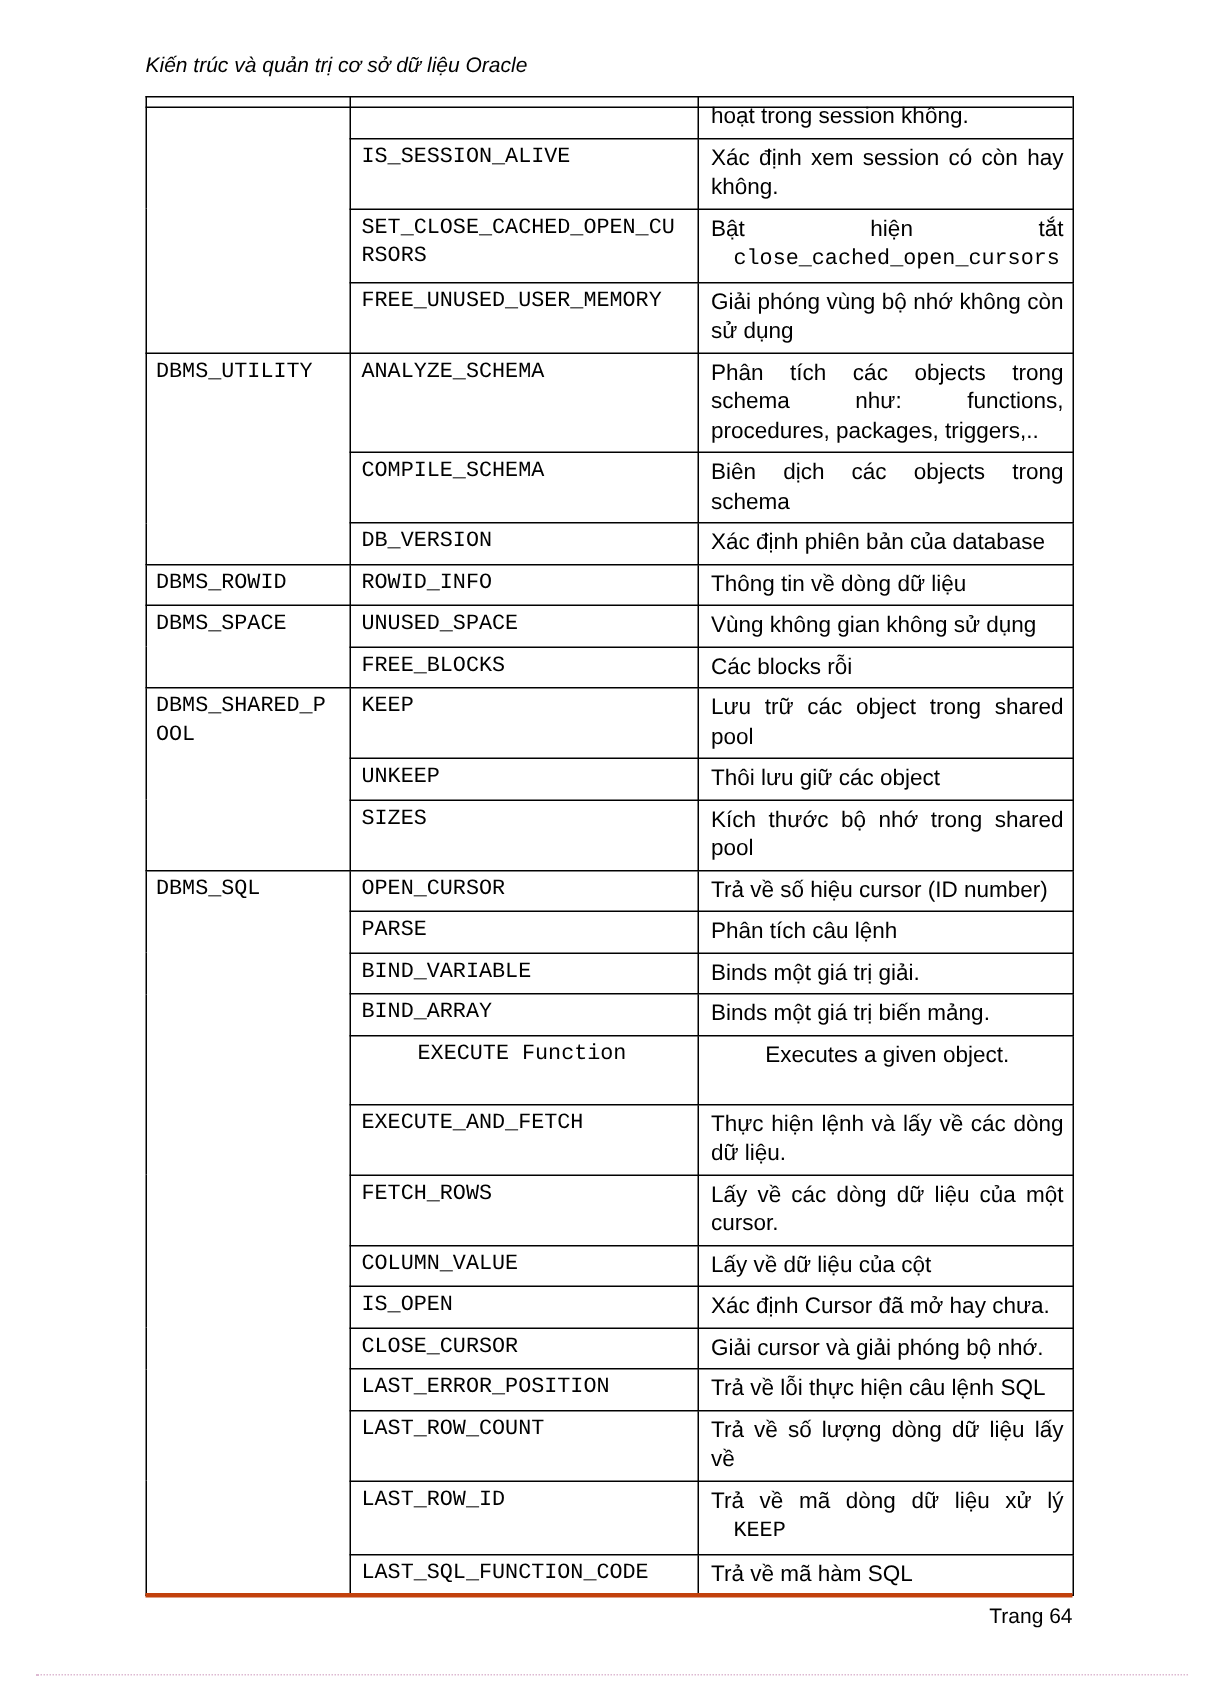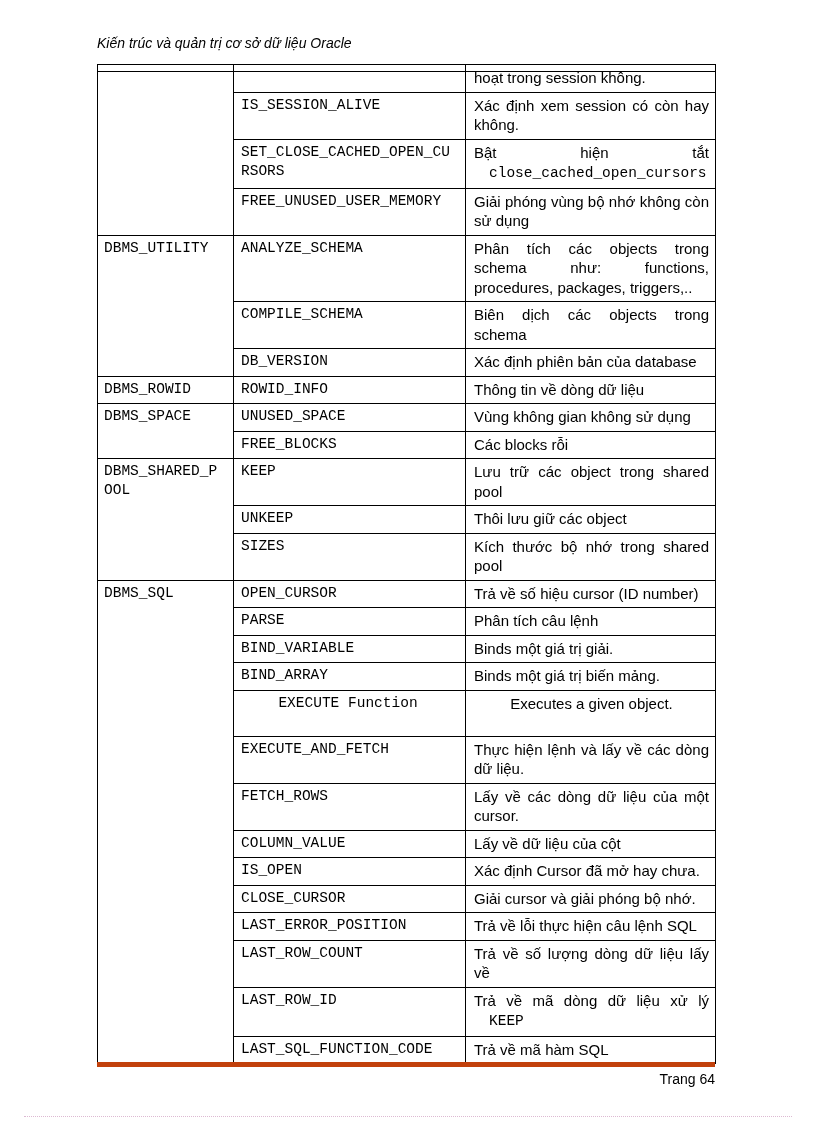--- a/index.html
+++ b/index.html
@@ -48,21 +48,21 @@
   }
   td.desc .mono {
     font-family: "Liberation Mono", "DejaVu Sans Mono", monospace;
     font-size: 14.5px;
     margin-left: 15px;
   }
   tr.tall td { height: 46px; text-align: center; }
   .page-footer {
     position: absolute;
     left: 97px; width: 618px; top: 1062px;
-    border-top: 5px solid #c2410c;
+    border-top: 3px solid #c2410c;
     text-align: right;
     font-size: 14px;
     padding-top: 4px;
   }
   .page-boundary {
     position: absolute;
     left: 24px; right: 24px; top: 1116px;
     border-top: 1px dotted #ddb9d2;
   }
 </style>

